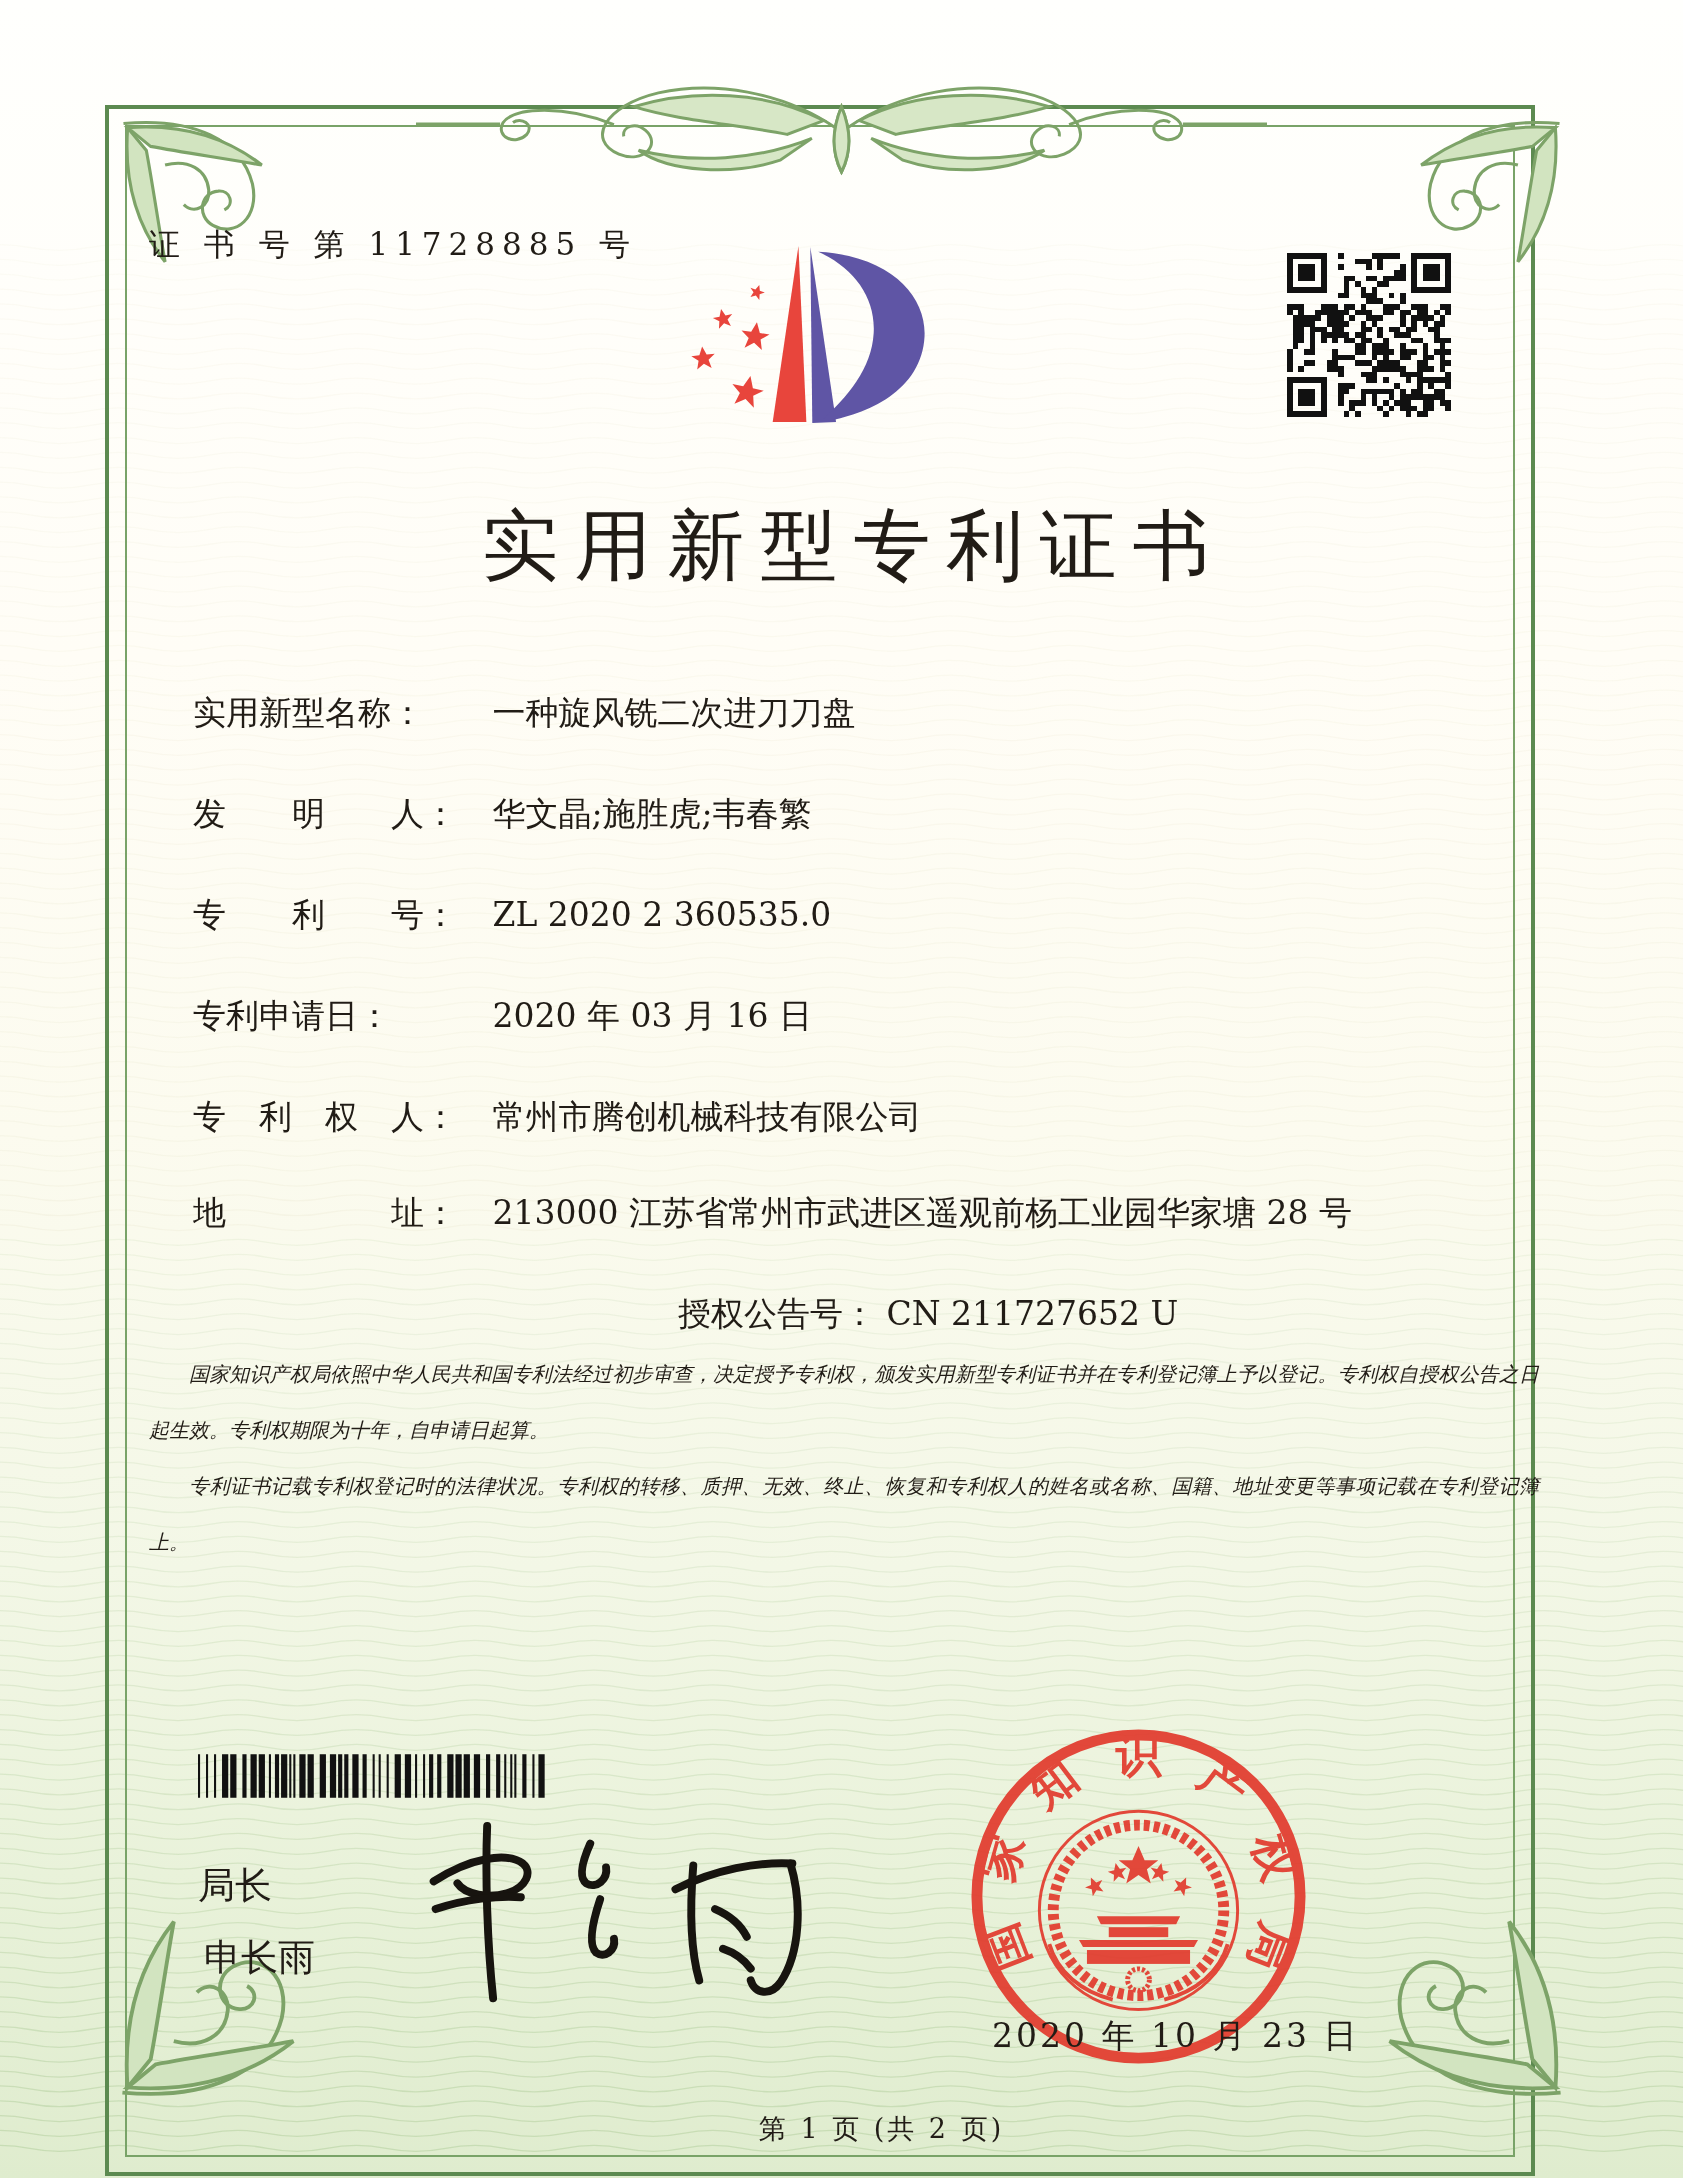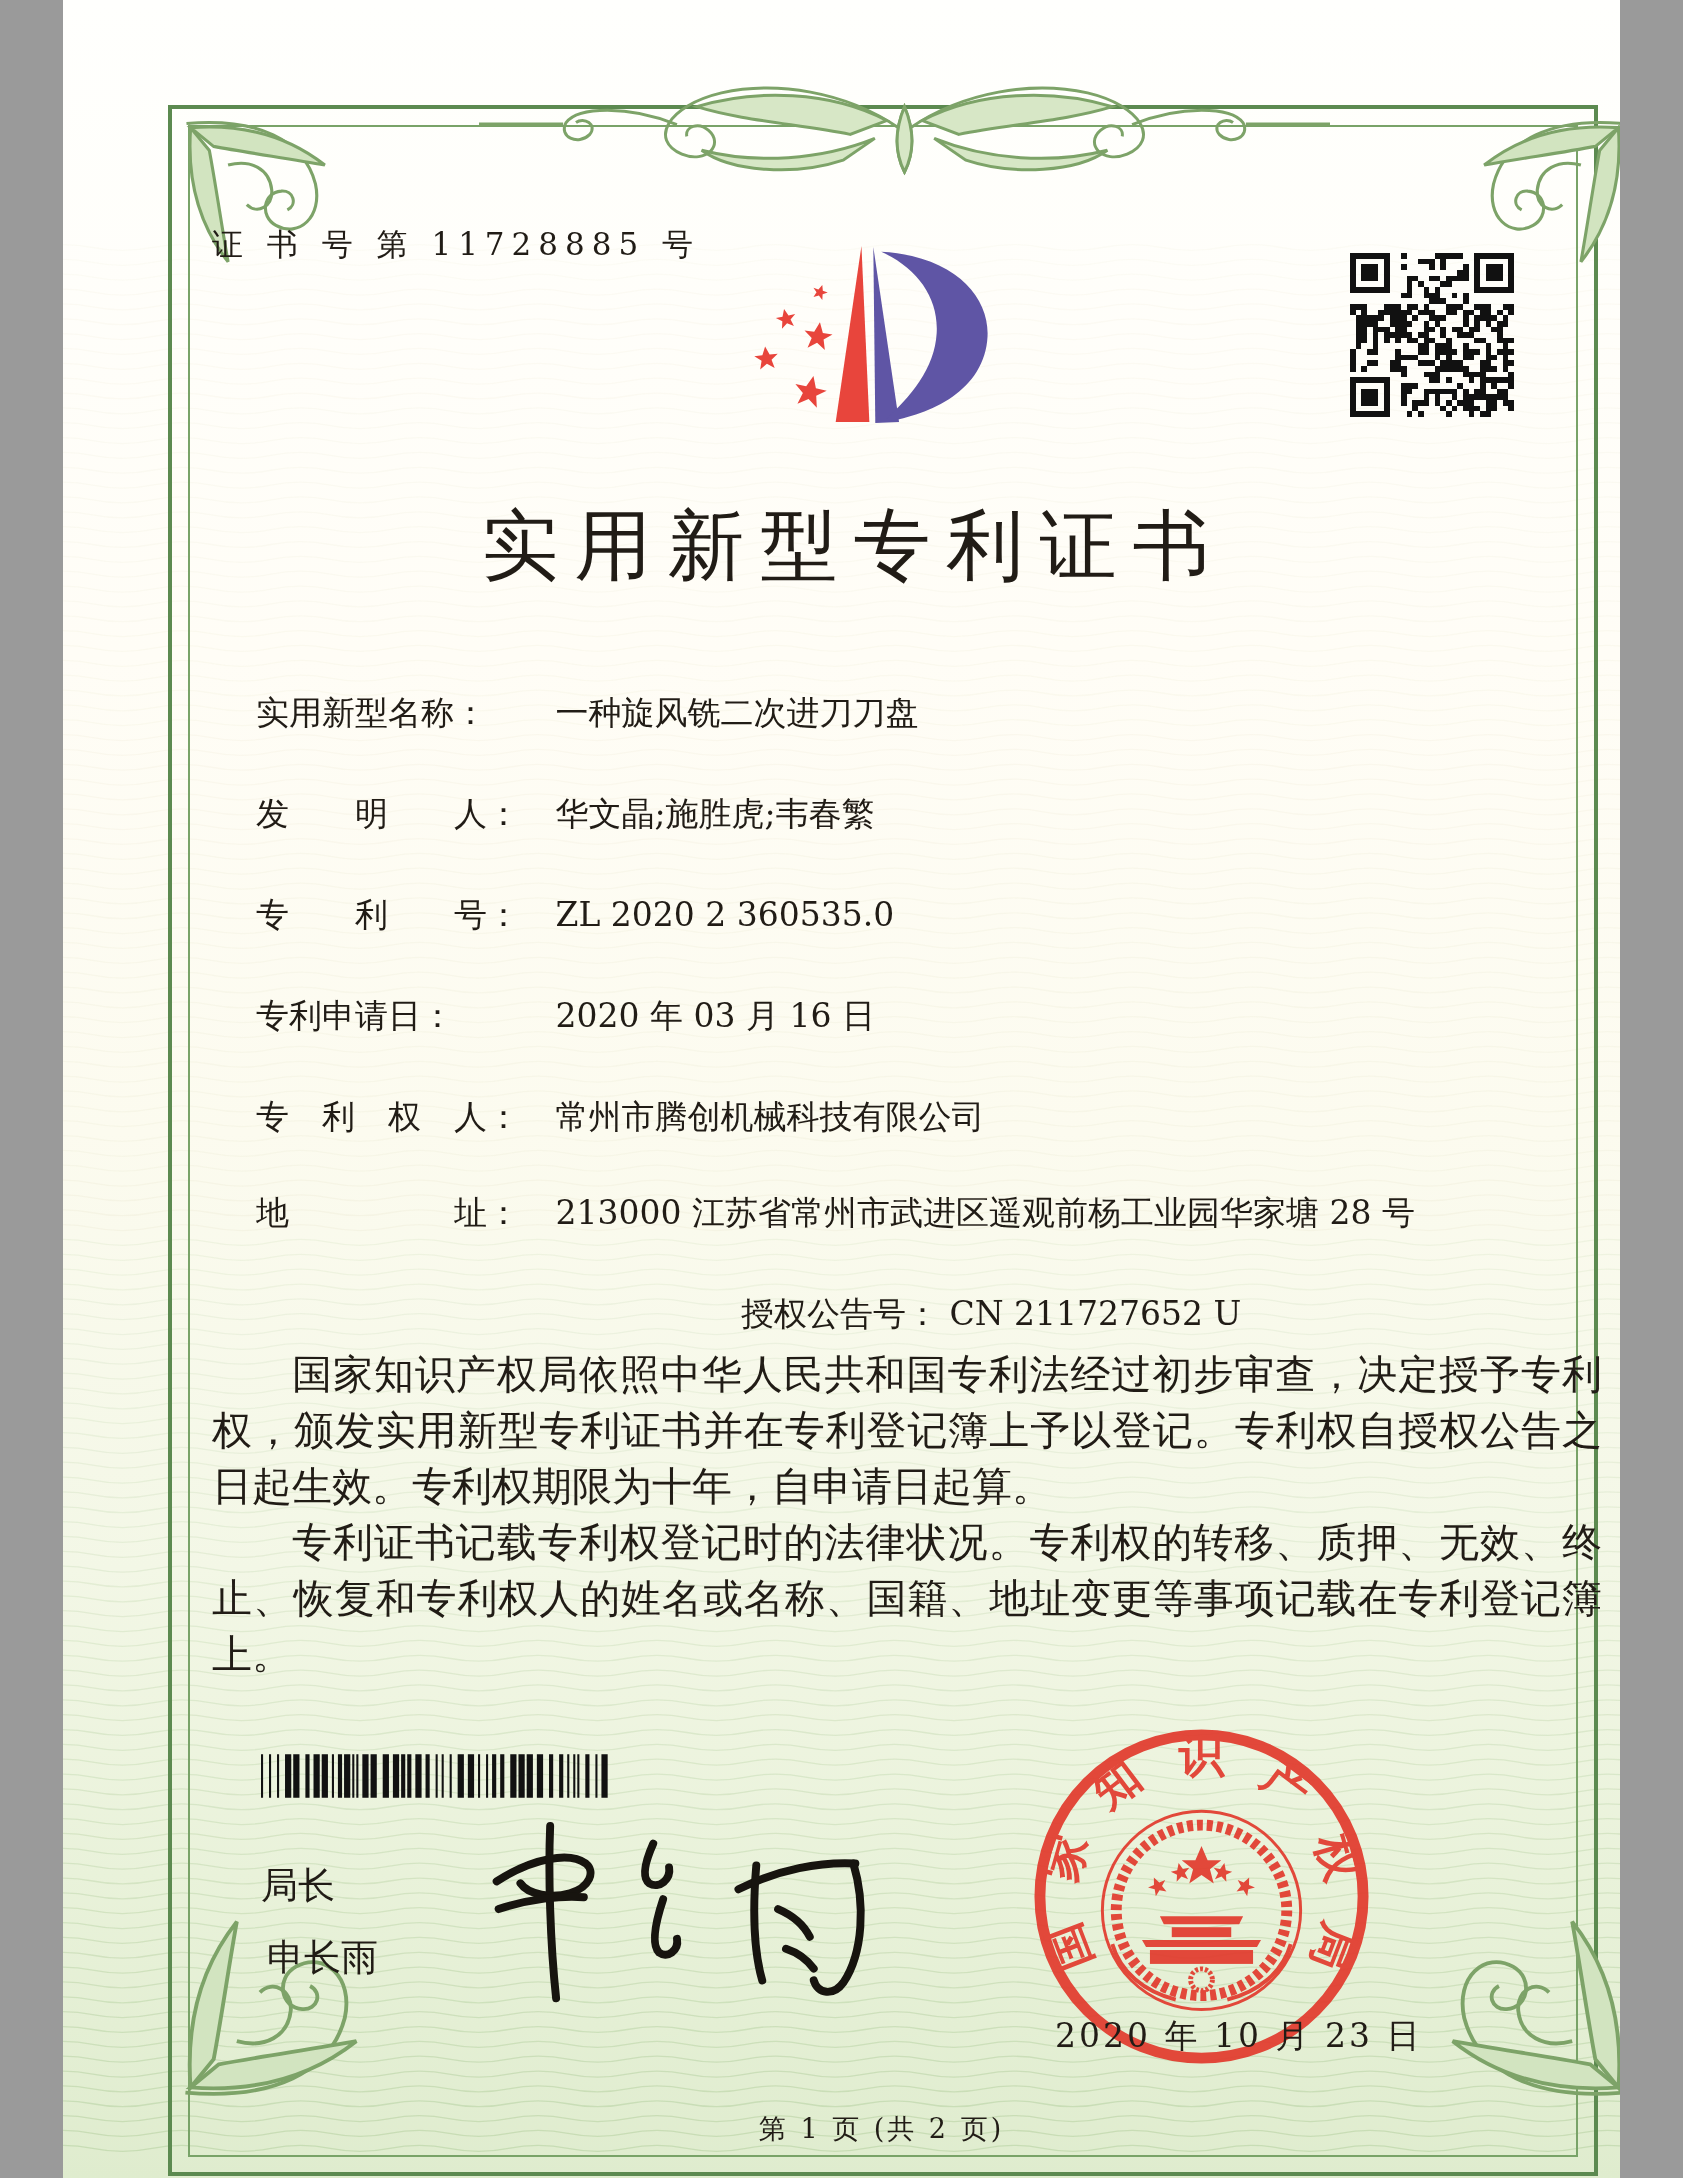--- a/index.html
+++ b/index.html
@@ -1,37 +1,37 @@
 <!DOCTYPE html>
 <html><head>
 <meta charset="utf-8">
 <style>
   html,body{margin:0;padding:0;background:#9a9a9a;}
   .page{
-    position:relative;width:1557px;height:2178px;margin:0 auto;overflow:hidden;
+    position:relative;width:1683px;height:2178px;margin:0 auto;overflow:hidden;
     background:linear-gradient(180deg,#fffffd 0%,#fffdf6 30%,#fcfbef 52%,#f3f7e6 72%,#e9f2da 86%,#dfecce 100%);
     font-family:"DejaVu Serif","Liberation Serif",serif;color:#211c16;
   }
   .waves{position:absolute;left:0;top:0;z-index:0;}
   .frame-outer{position:absolute;left:105px;top:105px;width:1422px;height:2063px;
     border:4px solid #5c8a50;z-index:1;}
   .frame-inner{position:absolute;left:125px;top:125px;width:1386px;height:2028px;
     border:2px solid #79a368;z-index:1;}
   .ornament{position:absolute;z-index:2;}
   .cert-no{position:absolute;left:149px;top:224px;font-size:31px;letter-spacing:7px;z-index:3;}
   .logo{position:absolute;left:644px;top:216px;z-index:3;}
   .qr{position:absolute;left:1287px;top:253px;z-index:3;}
   .title{position:absolute;left:12px;top:495px;width:100%;text-align:center;
     font-size:77px;font-weight:normal;letter-spacing:16px;z-index:3;}
   .row{position:absolute;left:149px;width:1386px;font-size:33px;z-index:3;white-space:nowrap;margin-left:44px;}
   .row .lab{display:inline-block;min-width:289px;}
   .row .pair2{position:absolute;left:485px;top:0;}
   .r1{top:691px}.r2{top:792px}.r3{top:893px}.r4{top:994px}.r5{top:1095px}.r6{top:1191px}.r7{top:1292px}
-  .body-text{position:absolute;left:149px;top:1346px;width:1390px;font-size:40px;
-    line-height:56px;text-align:justify;z-index:3;}
+  .body-text{position:absolute;left:149px;top:1346px;width:1390px;font-size:20px;
+    line-height:56px;text-align:justify;z-index:3;font-style:italic;}
   .body-text p{margin:0;text-indent:2em;}
   .barcode{position:absolute;left:198px;top:1754px;z-index:3;}
   .officer-title{position:absolute;left:198px;top:1861px;font-size:37px;
     font-family:Liberation Mono, monospace;z-index:3;}
   .officer-name{position:absolute;left:204px;top:1933px;font-size:37px;
     font-family:"DejaVu Sans","Liberation Sans",sans-serif;z-index:3;}
   .signature{position:absolute;left:396px;top:1804px;z-index:3;}
   .seal{position:absolute;left:968px;top:1726px;z-index:3;opacity:.92;}
   .seal-date{position:absolute;left:992px;top:2014px;font-size:33px;letter-spacing:3px;z-index:4;}
   .footer{position:absolute;left:0;top:2111px;width:100%;text-align:center;font-size:27px;

